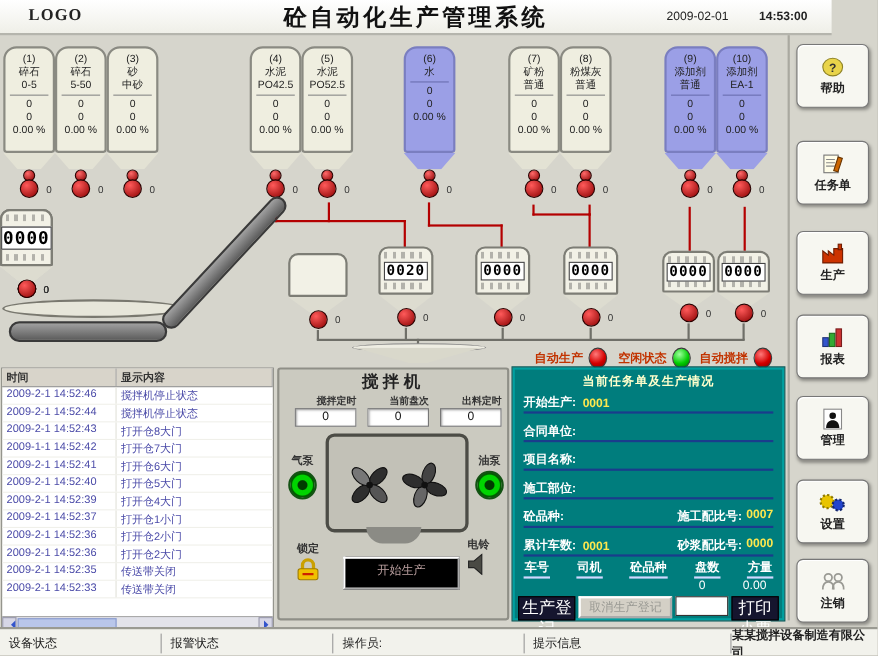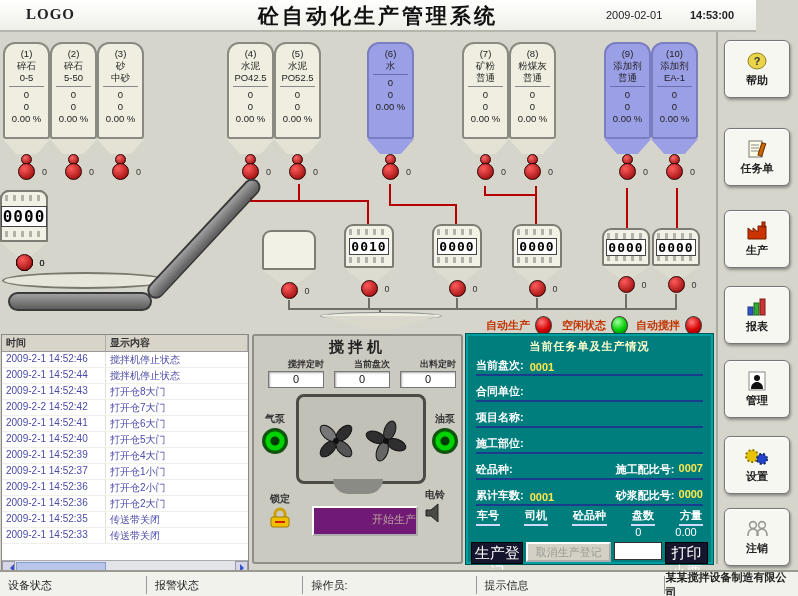--- a/index.html
+++ b/index.html
@@ -115,22 +115,22 @@
   .fanbox{position:absolute;left:42px;top:58px;width:124px;height:84px;background:#c2c1b7;
     border:3px solid #4c4c46;border-radius:8px;display:flex;align-items:center;justify-content:center;}
   .discharge{position:absolute;left:79px;top:143px;width:50px;height:15px;background:#8b8b85;
     border-radius:0 0 26px 26px;}
   .pump{position:absolute;display:flex;flex-direction:column;align-items:center;gap:2px;
     font-size:10px;font-weight:bold;color:#333;}
   .pled{width:22px;height:22px;border-radius:50%;border:2px solid #145214;
     background:radial-gradient(circle at 50% 50%,#003c00 0 4px,#00d400 5px 9px,#006000 10px);}
   .mx-lock{position:absolute;left:14px;top:156px;display:flex;flex-direction:column;align-items:center;gap:1px;
     font-size:10px;font-weight:bold;color:#333;}
-  .start-btn{position:absolute;left:58px;top:170px;width:102px;height:26px;background:#701a75;
-    border:2px outset #fff;font-size:11px;color:#bba0a0;text-align:right;line-height:22px;cursor:pointer;}
+  .start-btn{position:absolute;left:58px;top:170px;width:102px;height:26px;background:#000000;
+    border:2px outset #fff;font-size:11px;color:#bba0a0;text-align:center;line-height:22px;cursor:pointer;}
   .mx-bell{position:absolute;left:170px;top:152px;display:flex;flex-direction:column;align-items:center;gap:1px;
     font-size:10px;font-weight:bold;color:#333;}
   .permits{position:absolute;left:0;top:204px;width:100%;display:flex;justify-content:space-between;
     padding:0 4px;box-sizing:border-box;}
   .pbtn{width:63px;height:17px;background:linear-gradient(#55ff55,#00c800);border:1px solid #006000;
     border-radius:2px;font-size:10px;font-weight:bold;color:#7a2a00;text-align:center;line-height:16px;cursor:pointer;margin-top:32px;}
 
   
   .task{position:absolute;left:466px;top:334px;width:247px;height:230px;background:#007d7d;
     border:2px solid #00a0a0;outline:1px solid #005555;box-sizing:border-box;color:#fff;}
@@ -471,21 +471,21 @@
     <div class="plain-body" style="height:40px"></div>
     <div class="wh-cone"></div>
     <div class="vstack">
       <div class="vbig"></div>
       <span class="vzero" style="top:2px">0</span>
     </div>
   </div>
 
   <div class="wh" style="left:344px;top:224px;width:50px">
     <div class="wh-body" style="height:44px">
-      <span class="wh-disp">0010</span>
+      <span class="wh-disp">0020</span>
     </div>
     <div class="wh-cone"></div>
     <div class="vstack">
       <div class="vbig"></div>
       <span class="vzero" style="top:2px">0</span>
     </div>
   </div>
   <div class="wh" style="left:432px;top:224px;width:50px">
     <div class="wh-body" style="height:44px">
       <span class="wh-disp">0000</span>
@@ -566,21 +566,21 @@
       </div>
         <div class="log-row">
         <div class="lr-time">2009-2-1 14:52:44</div>
         <div class="lr-content">搅拌机停止状态</div>
       </div>
         <div class="log-row">
         <div class="lr-time">2009-2-1 14:52:43</div>
         <div class="lr-content">打开仓8大门</div>
       </div>
         <div class="log-row">
-        <div class="lr-time">2009-2-2 14:52:42</div>
+        <div class="lr-time">2009-1-1 14:52:42</div>
         <div class="lr-content">打开仓7大门</div>
       </div>
         <div class="log-row">
         <div class="lr-time">2009-2-1 14:52:41</div>
         <div class="lr-content">打开仓6大门</div>
       </div>
         <div class="log-row">
         <div class="lr-time">2009-2-1 14:52:40</div>
         <div class="lr-content">打开仓5大门</div>
       </div>
@@ -681,21 +681,21 @@
     <div class="pbtn">允许配料</div>
         <div class="pbtn">允许投料</div>
         <div class="pbtn">允许卸料</div>
       </div>
   </div>
 
   <div class="task">
     <div class="tk-title">当前任务单及生产情况</div>
 
     <div class="tk-row" style="top:16px">
-      <span>当前盘次:</span>
+      <span>开始生产:</span>
       <span class="tk-val">0001</span>
     </div>
     <div class="tk-row" style="top:42px">
       <span>合同单位:</span>
       <span class="tk-val"></span>
     </div>
     <div class="tk-row" style="top:68px">
       <span>项目名称:</span>
       <span class="tk-val"></span>
     </div>

